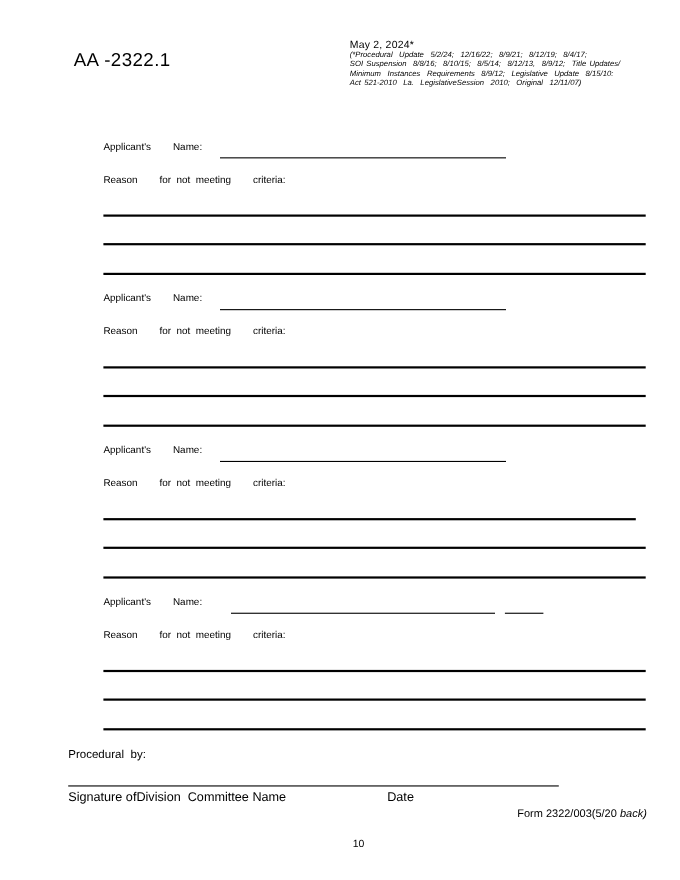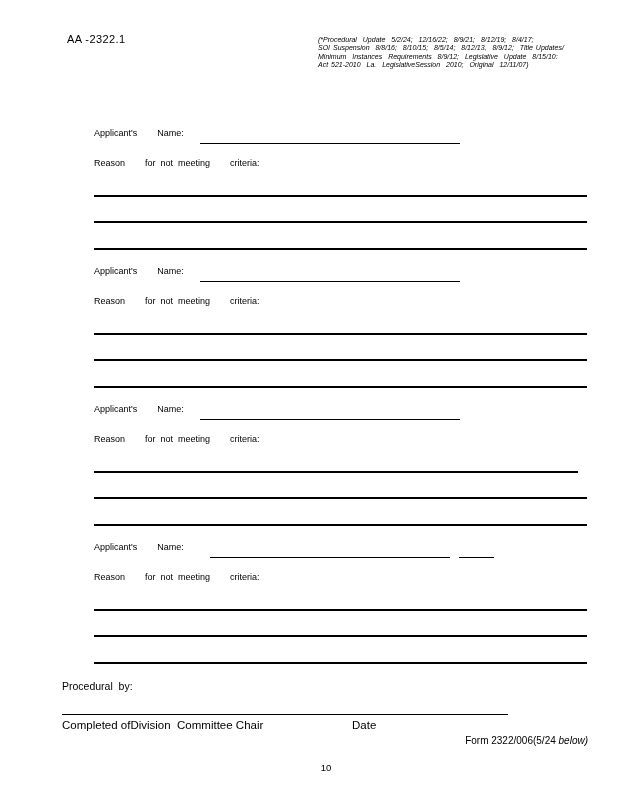--- a/index.html
+++ b/index.html
@@ -5,21 +5,21 @@
   html,body{margin:0;padding:0;background:#ffffff;}
   .page{
     position:relative;
     width:618px;height:800px;
     background:#ffffff;
     font-family:"Liberation Sans",sans-serif;
     color:#000;
     overflow:hidden;
   }
   
-  .form-id{position:absolute;left:67px;top:33px;font-size:11px;letter-spacing:.4px;}
+  .form-id{position:absolute;left:67px;top:45px;font-size:17px;letter-spacing:.4px;}
   .rev-block{position:absolute;left:318px;top:36px;width:288px;}
   .rev-date{font-size:9.5px;letter-spacing:.2px;}
   .rev-line{font-size:7px;font-style:italic;line-height:8.3px;word-spacing:1px;white-space:pre;}
   
   .intro{position:absolute;left:56px;top:100px;font-size:9px;white-space:pre;}
   
   .sec{position:absolute;left:12px;width:618px;height:130px;margin-left:20px;}
   .lbl{position:absolute;left:62px;font-size:9px;white-space:pre;}
   .name-lbl{top:0;}
   .reason-lbl{top:30px;text-align:center;}
@@ -41,20 +41,21 @@
   .page-no{position:absolute;left:0;top:762px;width:604px;text-align:center;font-size:9.5px;padding-left:24px;}
 </style>
 </head>
 <body>
 
 <div class="page">
 
   <div class="form-id">AA -2322.1</div>
 
   <div class="rev-block">
+    <div class="rev-date">May 2, 2024*</div>
     <div class="rev-line">(*Procedural  Update  5/2/24;  12/16/22;  8/9/21;  8/12/19;  8/4/17;</div>
     <div class="rev-line">SOI Suspension  8/8/16;  8/10/15;  8/5/14;  8/12/13,  8/9/12;  Title Updates/</div>
     <div class="rev-line">Minimum  Instances  Requirements  8/9/12;  Legislative  Update  8/15/10:</div>
     <div class="rev-line">Act 521-2010  La.  LegislativeSession  2010;  Original  12/11/07)</div>
   </div>
 
 
   <div class="sec" style="top:128px">
     <div class="lbl name-lbl">Applicant's        Name:</div>
     <div class="name-line"></div>
@@ -87,18 +88,18 @@
     <div class="name-line long"></div>
     <div class="name-line-short"></div>
     <div class="lbl reason-lbl">Reason        for  not  meeting        criteria:</div>
     <div class="rule r1"></div>
     <div class="rule r2"></div>
     <div class="rule r3"></div>
   </div>
 
   <div class="completed">Procedural  by:</div>
   <div class="sig-line"></div>
-  <div class="sig-cap">Completed ofDivision  Committee Chair</div>
+  <div class="sig-cap">Signature ofDivision  Committee Name</div>
   <div class="date-lbl">Date</div>
-  <div class="form-no"><span>Form 2322/006(5/24 </span><span class="it">below)</span></div>
+  <div class="form-no"><span>Form 2322/003(5/20 </span><span class="it">back)</span></div>
   <div class="page-no">10</div>
 
 </div>
 
 </body></html>

